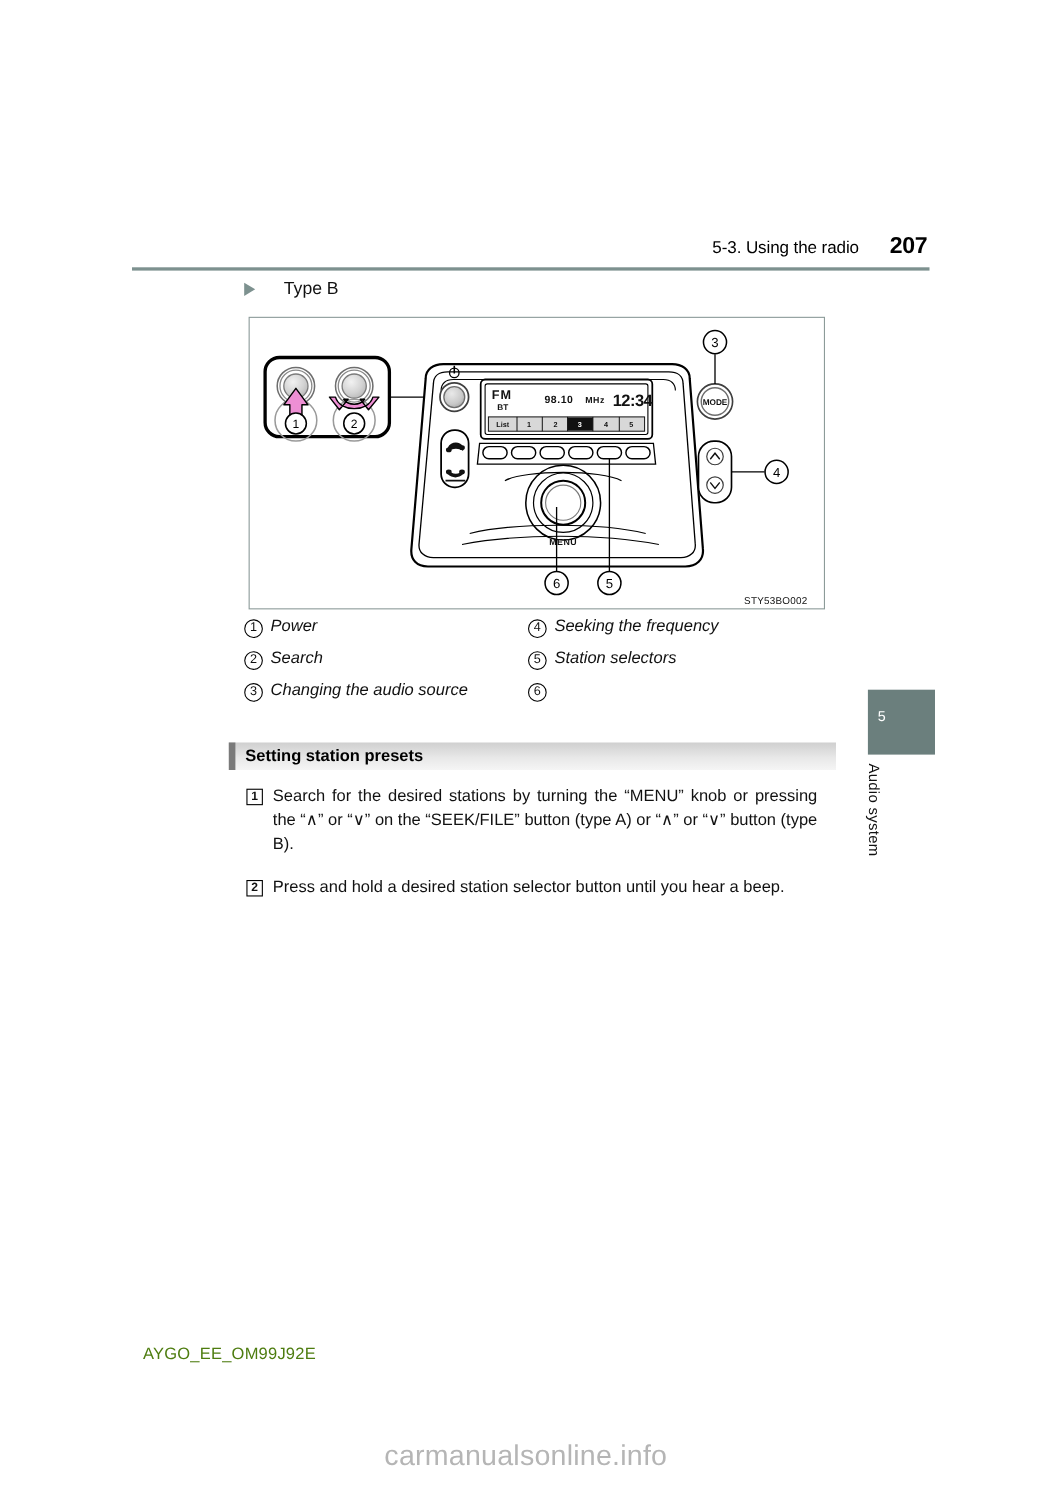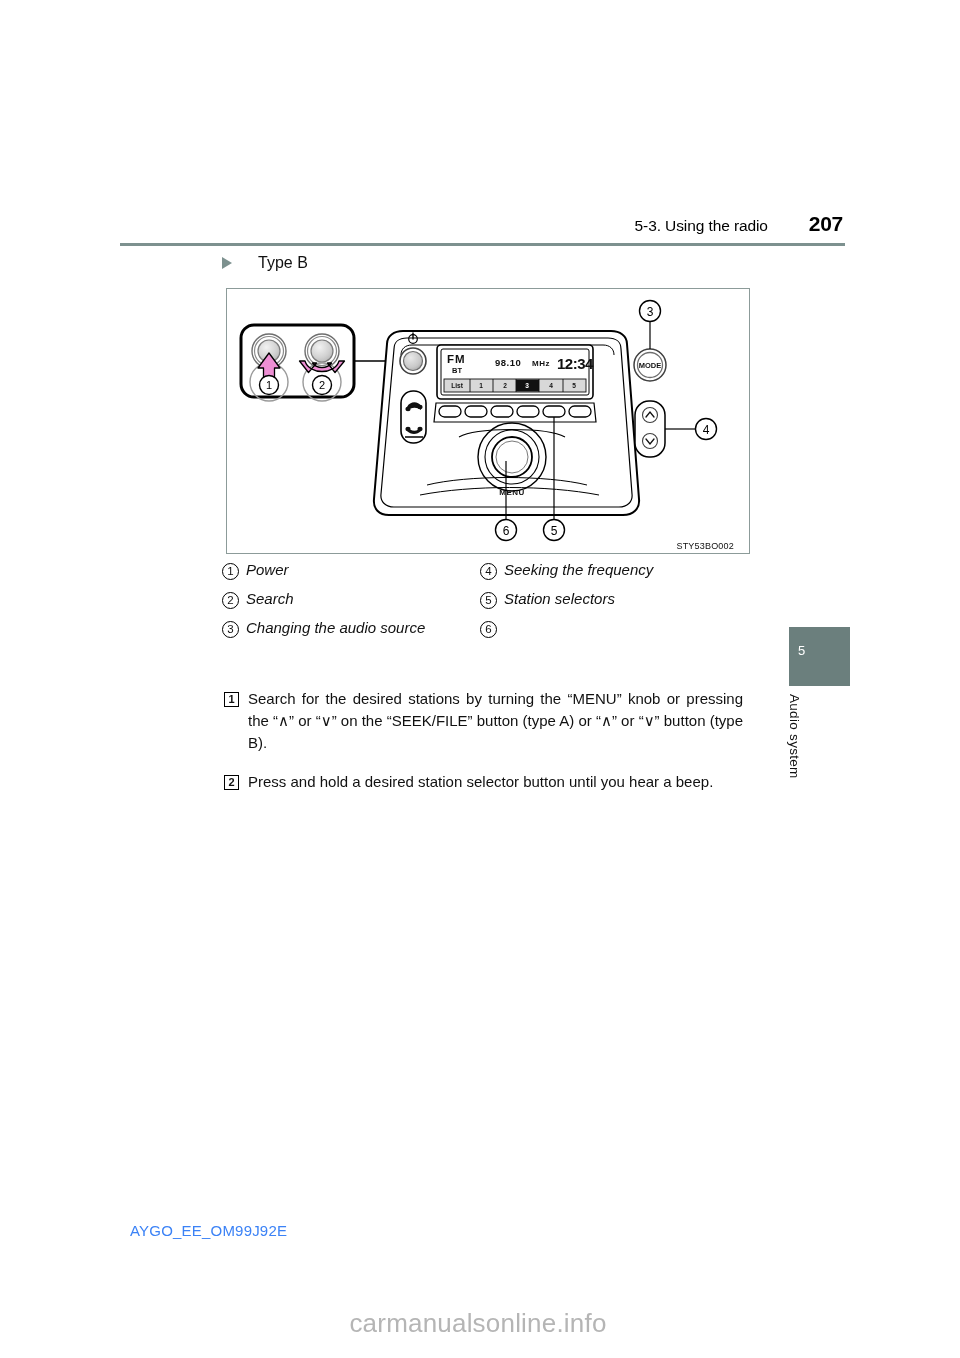--- a/index.html
+++ b/index.html
@@ -12,24 +12,24 @@
     position:relative;
     overflow:hidden;
   }
 
   
   .page-header{
     position:absolute; left:120px; top:212px; width:725px; height:40px;
   }
   .hdr-row{
     display:flex; align-items:baseline; justify-content:flex-end;
-    gap:18px; padding-right:2px; height:26px;
+    gap:28px; padding-right:2px; height:26px;
   }
   .hdr-section{ font-size:15.5px; letter-spacing:-0.1px; color:#000; }
-  .hdr-pageno{ font-size:21px; font-weight:bold; color:#000; letter-spacing:-0.3px;margin-left:23px;}
+  .hdr-pageno{ font-size:21px; font-weight:bold; color:#000; letter-spacing:-0.3px;}
   .hdr-rule{
     height:3px; background:#7d918f; margin-top:5px; width:100%;
   }
 
   
   .type-label{
     position:absolute; left:222px; top:254px;
     display:flex; align-items:center; gap:26px;
     font-size:16px;
   }
@@ -113,21 +113,21 @@
   .chap-name{
     position:absolute; left:787px; top:694px;
     font-size:13.5px; color:#111;
     writing-mode:vertical-rl;
     letter-spacing:0.3px;
   }
 
   
   .footer-code{
     position:absolute; left:130px; top:1222px;
-    font-size:15px; color:#3b82f6; letter-spacing:0.2px;
+    font-size:15px; color:#4d7c0f; letter-spacing:0.2px;
   }
   .watermark{
     position:absolute; left:0; top:1308px; width:960px;
     text-align:center; padding-right:4px;
     font-size:26px; color:#b5b5b5; letter-spacing:0.2px;
   }
 </style>
 </head>
 <body>
 
@@ -342,20 +342,24 @@
       <span class="cnum">5</span>
       <span class="legend-text">Station selectors</span>
     </div>
     <div class="legend-item">
       <span class="cnum">6</span>
     </div>
   </div>
 </div>
 
 <div class="section">
+  <div class="section-head">
+    <span class="accent"></span>
+    <span class="title">Setting station presets</span>
+  </div>
   <div class="steps">
     <div class="step">
       <span class="snum">1</span>
       <span class="step-text">Search for the desired stations by turning the “MENU” knob or pressing the “∧” or “∨” on the “SEEK/FILE” button (type A) or “∧” or “∨” button (type B).</span>
     </div>
     <div class="step">
       <span class="snum">2</span>
       <span class="step-text">Press and hold a desired station selector button until you hear a beep.</span>
     </div>
   </div>

